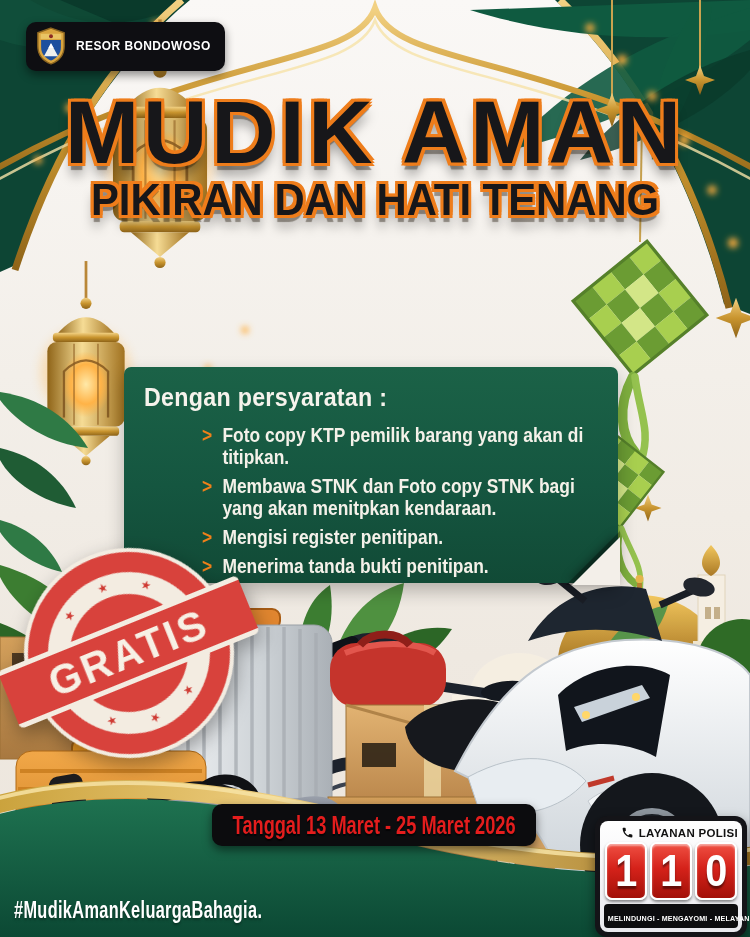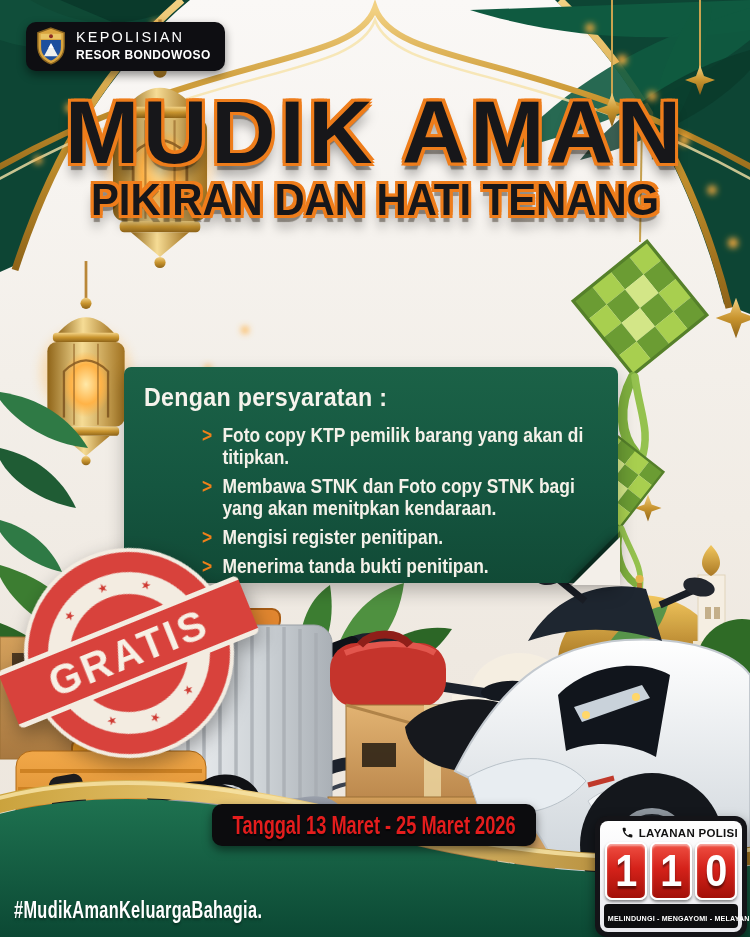--- a/index.html
+++ b/index.html
@@ -423,21 +423,20 @@
   <div class="agency">
     <svg width="32" height="38" viewBox="0 0 34 40">
       <path d="M17,1 L31,6 V20 C31,31 25,36 17,39 C9,36 3,31 3,20 V6 Z" fill="#d9a53f" stroke="#8a6420" stroke-width="1.5"></path>
       <path d="M6,7 H28 V12.5 H6 Z" fill="#e9c464"></path>
       <path d="M6.5,13.5 H27.5 V21 C27.5,29 22.5,33 17,35.5 C11.5,33 6.5,29 6.5,21 Z" fill="#1d4f9e"></path>
       <path d="M17,17 L24.5,31 H9.5 Z" fill="#eef0ee"></path>
       <path d="M17,17 L19.8,22.2 L14.2,22.2 Z" fill="#ffffff"></path>
       <circle cx="17" cy="9.7" r="2.1" fill="#8c2a22"></circle>
     </svg>
     <div>
-      <div class="t1">KEPOLISIAN</div>
       <div class="t2">RESOR BONDOWOSO</div>
     </div>
   </div>
 
   <div class="title-wrap">
     <div class="title-1">MUDIK AMAN</div>
     <div class="title-2">PIKIRAN DAN HATI TENANG</div>
   </div>
 
 

